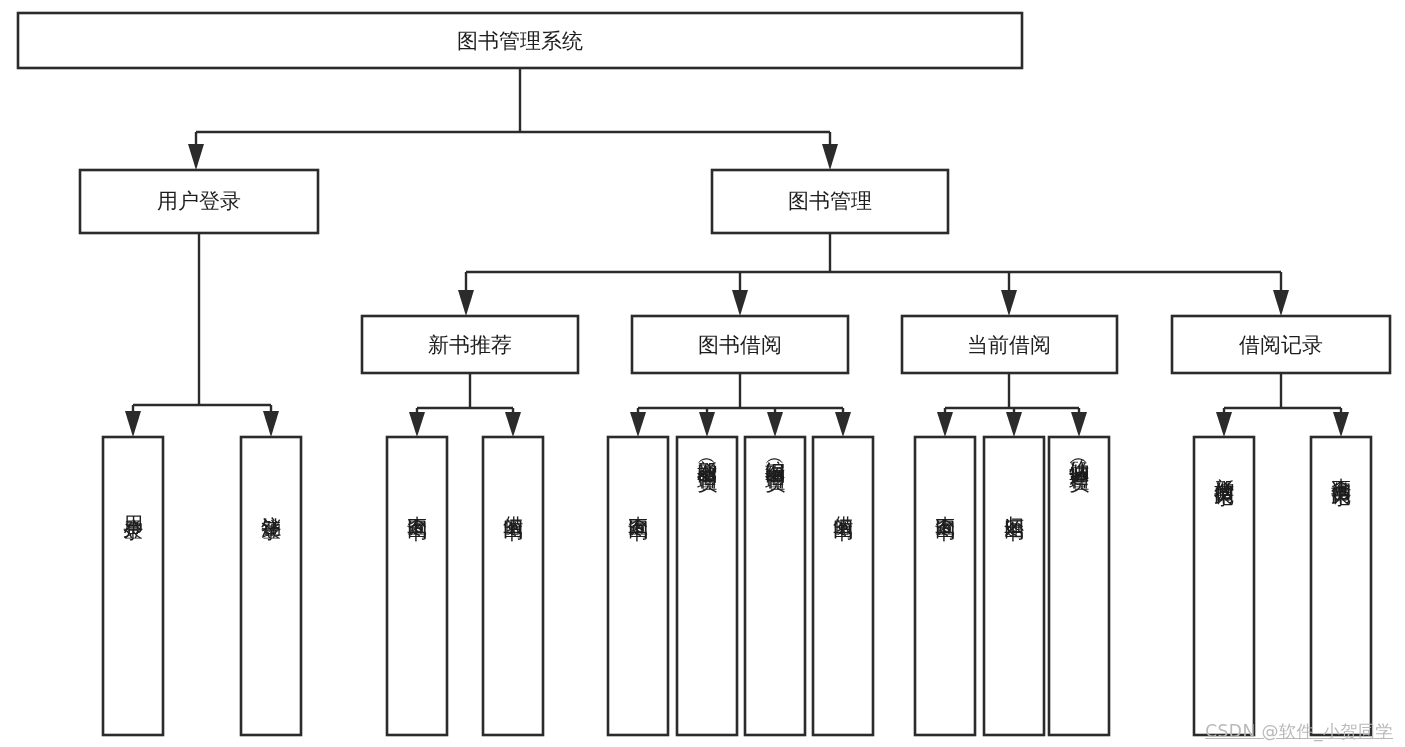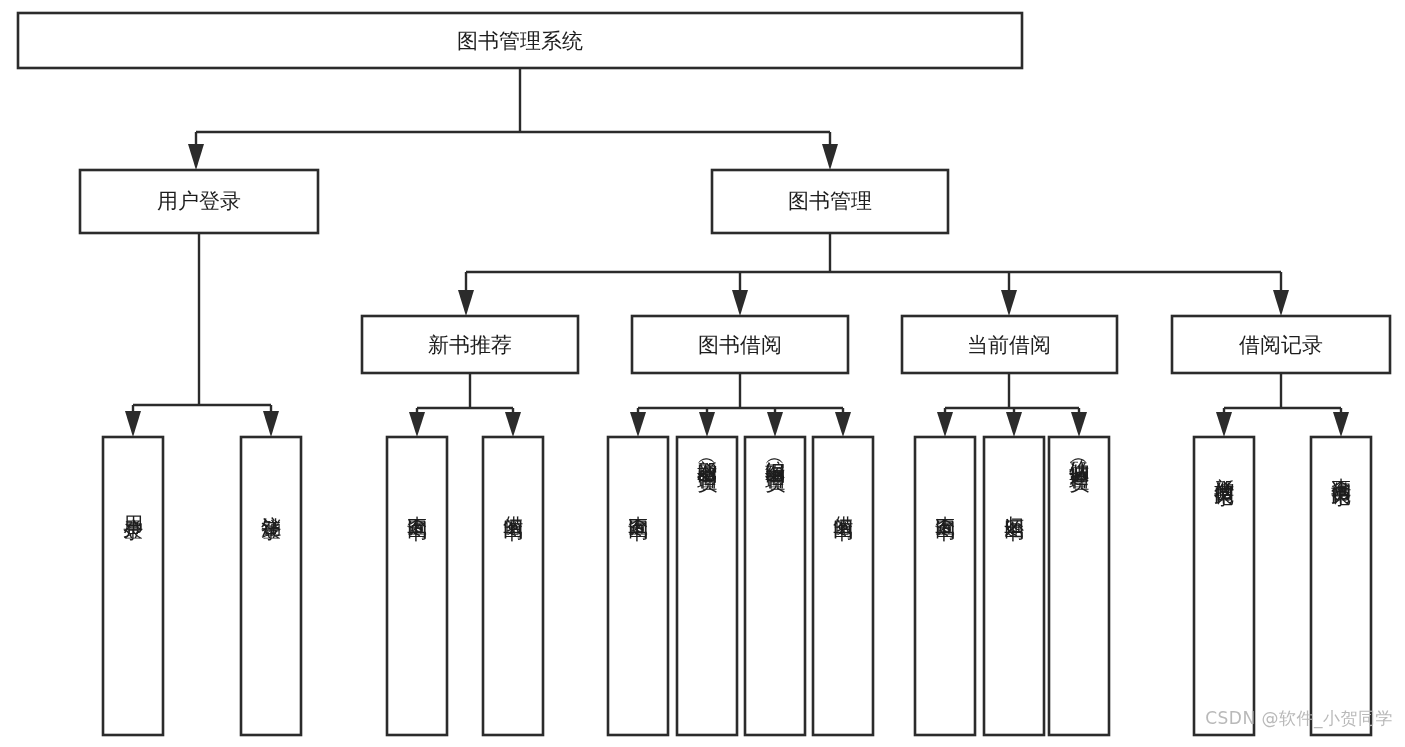--- a/index.html
+++ b/index.html
@@ -61,26 +61,27 @@
     font-family: "DejaVu Sans", "Liberation Sans", sans-serif;
     font-size: 20px;
     line-height: 1.18;
     color: #1d1d1d;
     letter-spacing: 2px;
     white-space: nowrap;
   }
   .watermark {
     position: absolute;
     right: 12px;
-    bottom: 17px;
+    bottom: 4px;
     font-family: "DejaVu Sans", "Liberation Sans", sans-serif;
     font-size: 17px;
     color: #b9b9b9;
     letter-spacing: 0.5px;
     user-select: none;
+    text-decoration: underline;
   }
 </style>
 </head>
 <body>
 
 <div id="diagram-root">
 
   <svg id="diagram-svg" viewBox="0 0 1405 747">
 
     <g>

